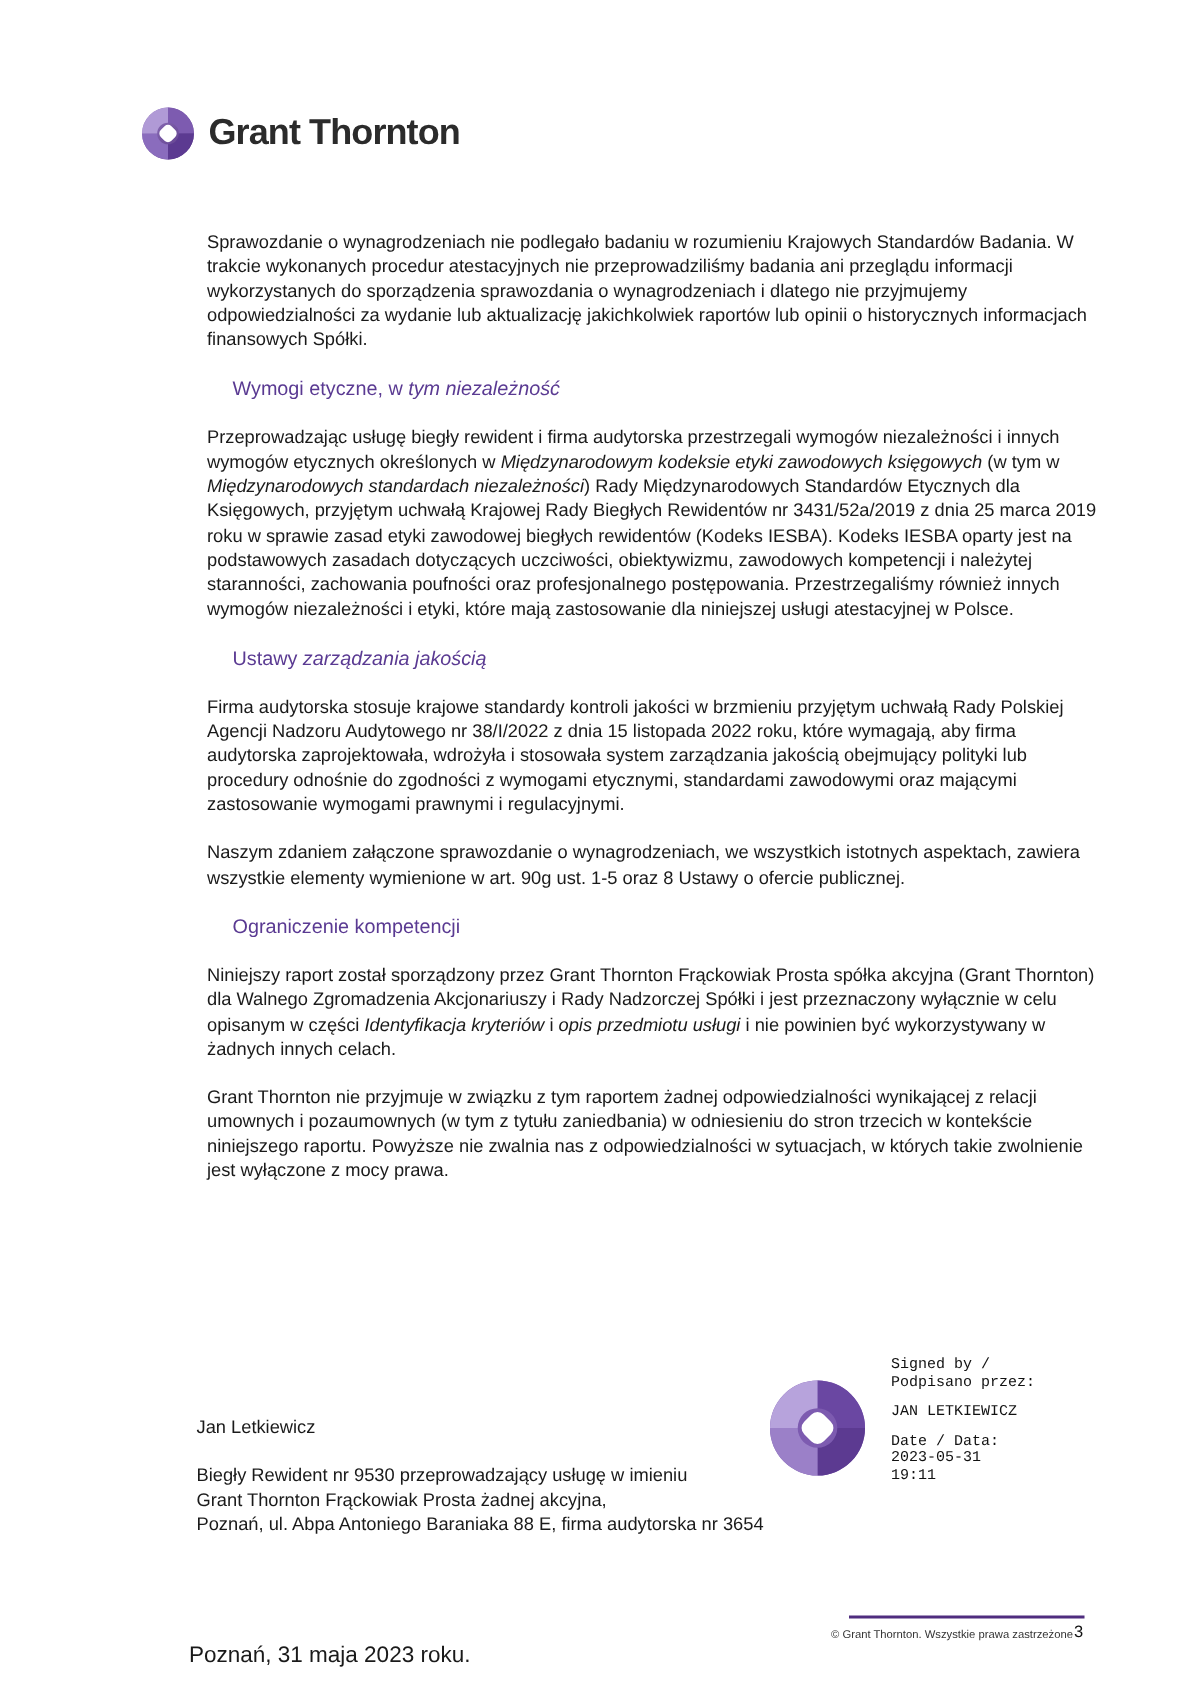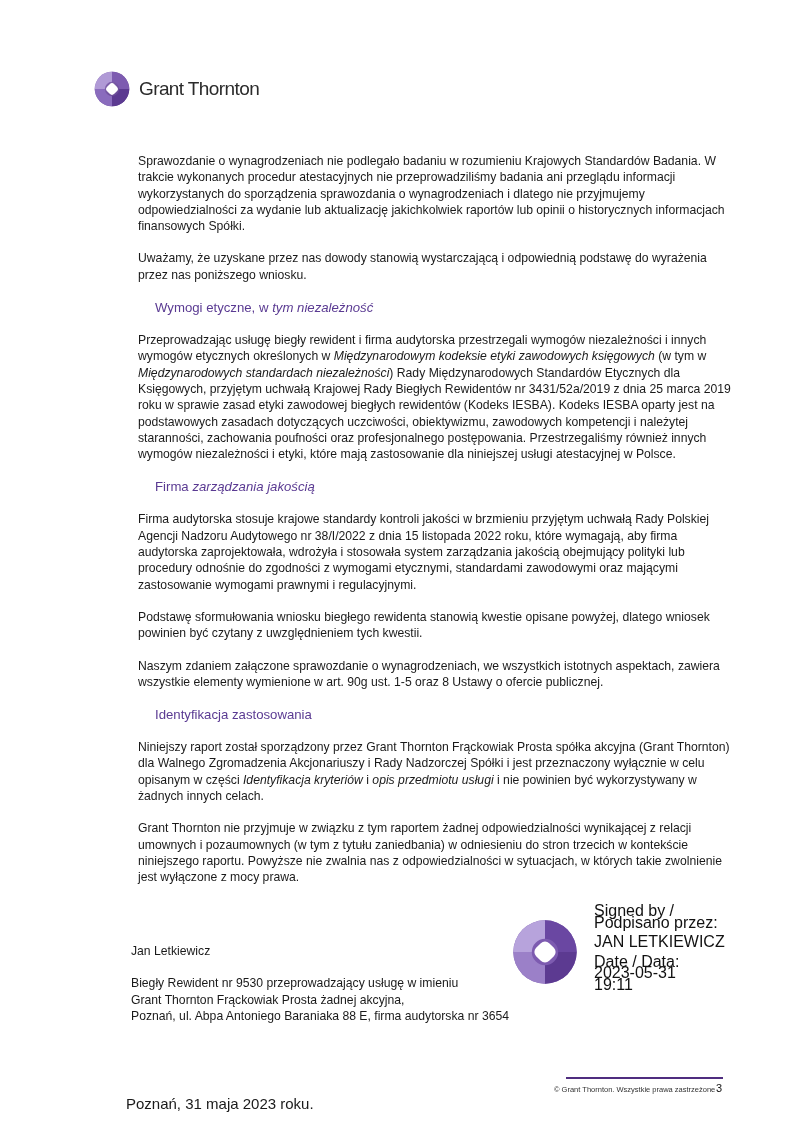--- a/index.html
+++ b/index.html
@@ -1,31 +1,31 @@
 <!DOCTYPE html>
 <html><head>
 <meta charset="utf-8">
 <style>
   html, body { margin: 0; padding: 0; background: #ffffff; }
   body { width: 800px; height: 1131px; position: relative; overflow: hidden;
          font-family: "Liberation Sans", sans-serif; color: #1a1a1a; }
   .logo { position: absolute; left: 94px; top: 71px; display: flex; align-items: center; }
   .logo svg { width: 36px; height: 36px; }
-  .logo-text { font-family: "Liberation Sans", sans-serif; font-size: 19px; color: #2b2b2b;
-               margin-left: 9px; letter-spacing: -0.6px; font-weight: 400; }
+  .logo-text { font-family: "Liberation Sans", sans-serif; font-size: 24px; color: #2b2b2b;
+               margin-left: 9px; letter-spacing: -0.6px; font-weight: 700; }
   .content { position: absolute; left: 138px; top: 153px; width: 600px; font-size: 12.2px; line-height: 16.3px; }
   .content p { margin: 0 0 16px 0; }
   .content h2 { margin: 0 0 16px 17px; font-size: 13.2px; font-weight: 400; color: #5a3a92; line-height: 17px; }
   .content em { font-style: italic; }
   .sig-left { position: absolute; left: 131px; top: 943px; font-size: 12.2px; line-height: 16.3px; width: 400px; }
   .sig-left p { margin: 0 0 16px 0; }
   .place-date { position: absolute; left: 126px; top: 1095px; font-size: 15px; }
   .esig { position: absolute; left: 512px; top: 905px; display: flex; }
   .esig svg { width: 66px; height: 66px; margin-top: 14px; }
-  .esig-text { margin-left: 16px; font-family: Liberation Sans, sans-serif; font-size: 16px; line-height: 11.5px; color: #111; }
+  .esig-text { margin-left: 16px; font-family: Liberation Mono, monospace; font-size: 10px; line-height: 11.5px; color: #111; }
   .esig-text div { margin-bottom: 8px; }
   .footer-line { position: absolute; left: 566px; top: 1077px; width: 157px; height: 2px; background: #4f2d7f; }
   .footer-text { position: absolute; left: 514px; top: 1085px; font-size: 7.5px; color: #333; padding-left: 40px; }
   .page-num { position: absolute; left: 716px; top: 1082px; font-size: 11px; color: #111; }
 </style>
 </head>
 <body>
 
 <div class="logo">
   <svg viewBox="0 0 100 100">
@@ -40,32 +40,30 @@
     <path d="M98 50 A48 48 0 0 1 50 98 L50 70 A20 20 0 0 0 70 50 Z" fill="#5c3a91"></path>
     <path d="M50 98 A48 48 0 0 1 2 50 L30 50 A20 20 0 0 0 50 70 Z" fill="#8a6cbd"></path>
     <path d="M2 50 A48 48 0 0 1 50 2 L50 30 A20 20 0 0 0 30 50 Z" fill="#b09ad6"></path>
     <rect x="36" y="36" width="28" height="28" rx="9" transform="rotate(45 50 50)" fill="#ffffff"></rect>
   </svg>
   <span class="logo-text">Grant Thornton</span>
 </div>
 
 <div class="content">
   <p>Sprawozdanie o wynagrodzeniach nie podlegało badaniu w rozumieniu Krajowych Standardów Badania. W trakcie wykonanych procedur atestacyjnych nie przeprowadziliśmy badania ani przeglądu informacji wykorzystanych do sporządzenia sprawozdania o wynagrodzeniach i dlatego nie przyjmujemy odpowiedzialności za wydanie lub aktualizację jakichkolwiek raportów lub opinii o historycznych informacjach finansowych Spółki.</p>
-  <p>Uważamy, że uzyskane przez nas dowody stanowią wystarczającą i odpowiednią podstawę do wyrażenia przez nas poniższego wniosku.</p>
 
   <h2><span>Wymogi etyczne, w </span><em>tym niezależność</em></h2>
   <p><span>Przeprowadzając usługę biegły rewident i firma audytorska przestrzegali wymogów niezależności i innych wymogów etycznych określonych w </span><em>Międzynarodowym kodeksie etyki zawodowych księgowych</em><span> (w tym w </span><em>Międzynarodowych standardach niezależności</em><span>) Rady Międzynarodowych Standardów Etycznych dla Księgowych, przyjętym uchwałą Krajowej Rady Biegłych Rewidentów nr 3431/52a/2019 z dnia 25 marca 2019 roku w sprawie zasad etyki zawodowej biegłych rewidentów (Kodeks IESBA). Kodeks IESBA oparty jest na podstawowych zasadach dotyczących uczciwości, obiektywizmu, zawodowych kompetencji i należytej staranności, zachowania poufności oraz profesjonalnego postępowania. Przestrzegaliśmy również innych wymogów niezależności i etyki, które mają zastosowanie dla niniejszej usługi atestacyjnej w Polsce.</span></p>
 
-  <h2><span>Firma </span><em>zarządzania jakością</em></h2>
+  <h2><span>Ustawy </span><em>zarządzania jakością</em></h2>
   <p>Firma audytorska stosuje krajowe standardy kontroli jakości w brzmieniu przyjętym uchwałą Rady Polskiej Agencji Nadzoru Audytowego nr 38/I/2022 z dnia 15 listopada 2022 roku, które wymagają, aby firma audytorska zaprojektowała, wdrożyła i stosowała system zarządzania jakością obejmujący polityki lub procedury odnośnie do zgodności z wymogami etycznymi, standardami zawodowymi oraz mającymi zastosowanie wymogami prawnymi i regulacyjnymi.</p>
 
-  <p>Podstawę sformułowania wniosku biegłego rewidenta stanowią kwestie opisane powyżej, dlatego wniosek powinien być czytany z uwzględnieniem tych kwestii.</p>
   <p>Naszym zdaniem załączone sprawozdanie o wynagrodzeniach, we wszystkich istotnych aspektach, zawiera wszystkie elementy wymienione w art. 90g ust. 1-5 oraz 8 Ustawy o ofercie publicznej.</p>
 
-  <h2>Identyfikacja zastosowania</h2>
+  <h2>Ograniczenie kompetencji</h2>
   <p><span>Niniejszy raport został sporządzony przez Grant Thornton Frąckowiak Prosta spółka akcyjna (Grant Thornton) dla Walnego Zgromadzenia Akcjonariuszy i Rady Nadzorczej Spółki i jest przeznaczony wyłącznie w celu opisanym w części </span><em>Identyfikacja kryteriów</em><span> i </span><em>opis przedmiotu usługi</em><span> i nie powinien być wykorzystywany w żadnych innych celach.</span></p>
   <p>Grant Thornton nie przyjmuje w związku z tym raportem żadnej odpowiedzialności wynikającej z relacji umownych i pozaumownych (w tym z tytułu zaniedbania) w odniesieniu do stron trzecich w kontekście niniejszego raportu. Powyższe nie zwalnia nas z odpowiedzialności w sytuacjach, w których takie zwolnienie jest wyłączone z mocy prawa.</p>
 </div>
 
 <div class="sig-left">
   <p>Jan Letkiewicz</p>
   <div>Biegły Rewident nr 9530 przeprowadzający usługę w imieniu</div>
   <div>Grant Thornton Frąckowiak Prosta żadnej akcyjna,</div>
   <div>Poznań, ul. Abpa Antoniego Baraniaka 88 E, firma audytorska nr 3654</div>
 </div>

